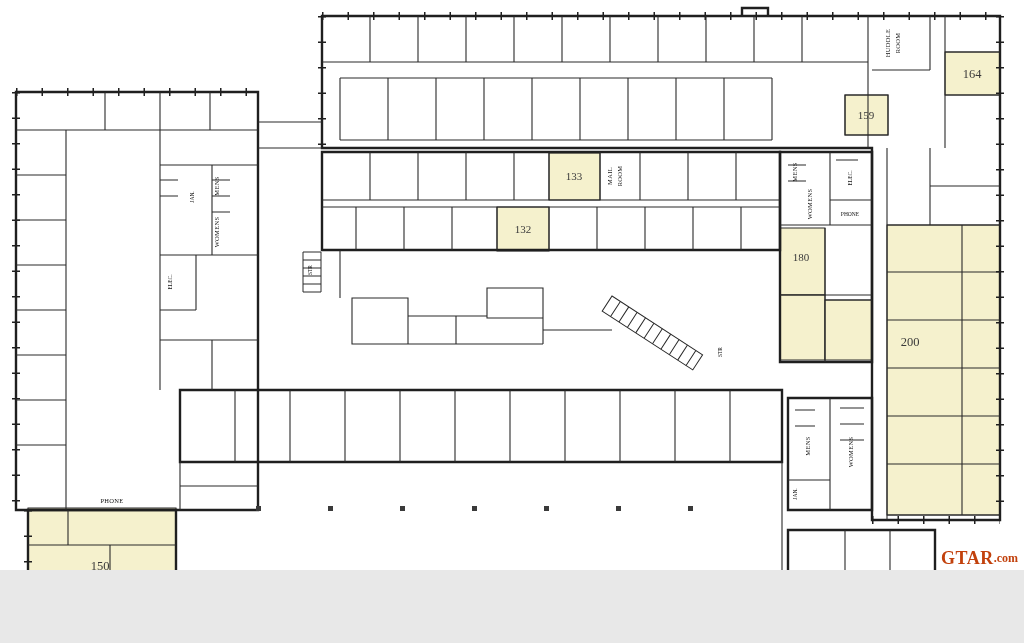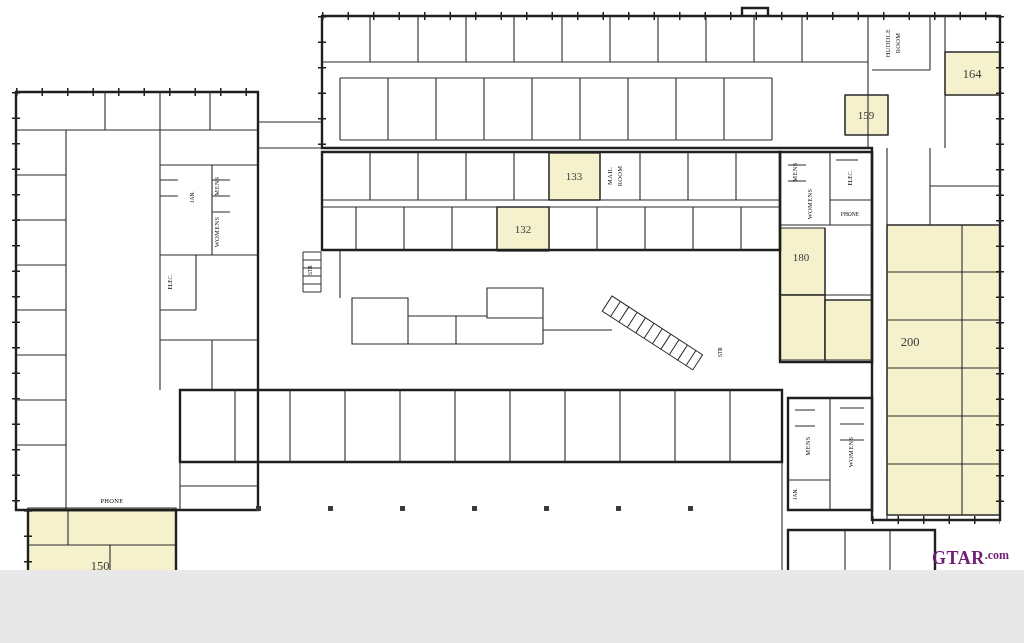--- a/index.html
+++ b/index.html
@@ -3,22 +3,22 @@
 <meta charset="utf-8">
 <style>
   html,body{margin:0;padding:0;background:#e8e8e8}
   .stage{position:relative;width:1024px;height:570px;background:#ffffff;
          font-family:Liberation Serif, serif;overflow:hidden}
   svg{position:absolute;left:0;top:0}
   .lbl{font-size:6.5px;fill:#141414;letter-spacing:.3px}
   .lbl-sm{font-size:5.5px;fill:#141414}
   .roomnum{font-size:11px;fill:#3a3a3a}
   .roomnum-lg{font-size:12.5px;fill:#3a3a3a}
-  .watermark{position:absolute;right:15px;bottom:3px;color:#701a75;font-weight:bold;
-             display:flex;align-items:flex-start;line-height:1}
+  .watermark{position:absolute;right:6px;bottom:3px;color:#c2410c;font-weight:bold;
+             display:flex;align-items:center;line-height:1}
   .watermark .brand{font-size:18px;letter-spacing:.5px}
   .watermark .suffix{font-size:12px}
 </style>
 </head>
 <body>
 
 <div class="stage">
 <svg width="1024" height="643" viewBox="0 0 1024 643">
 
   <g stroke="#2a2a2a" stroke-width="1">

